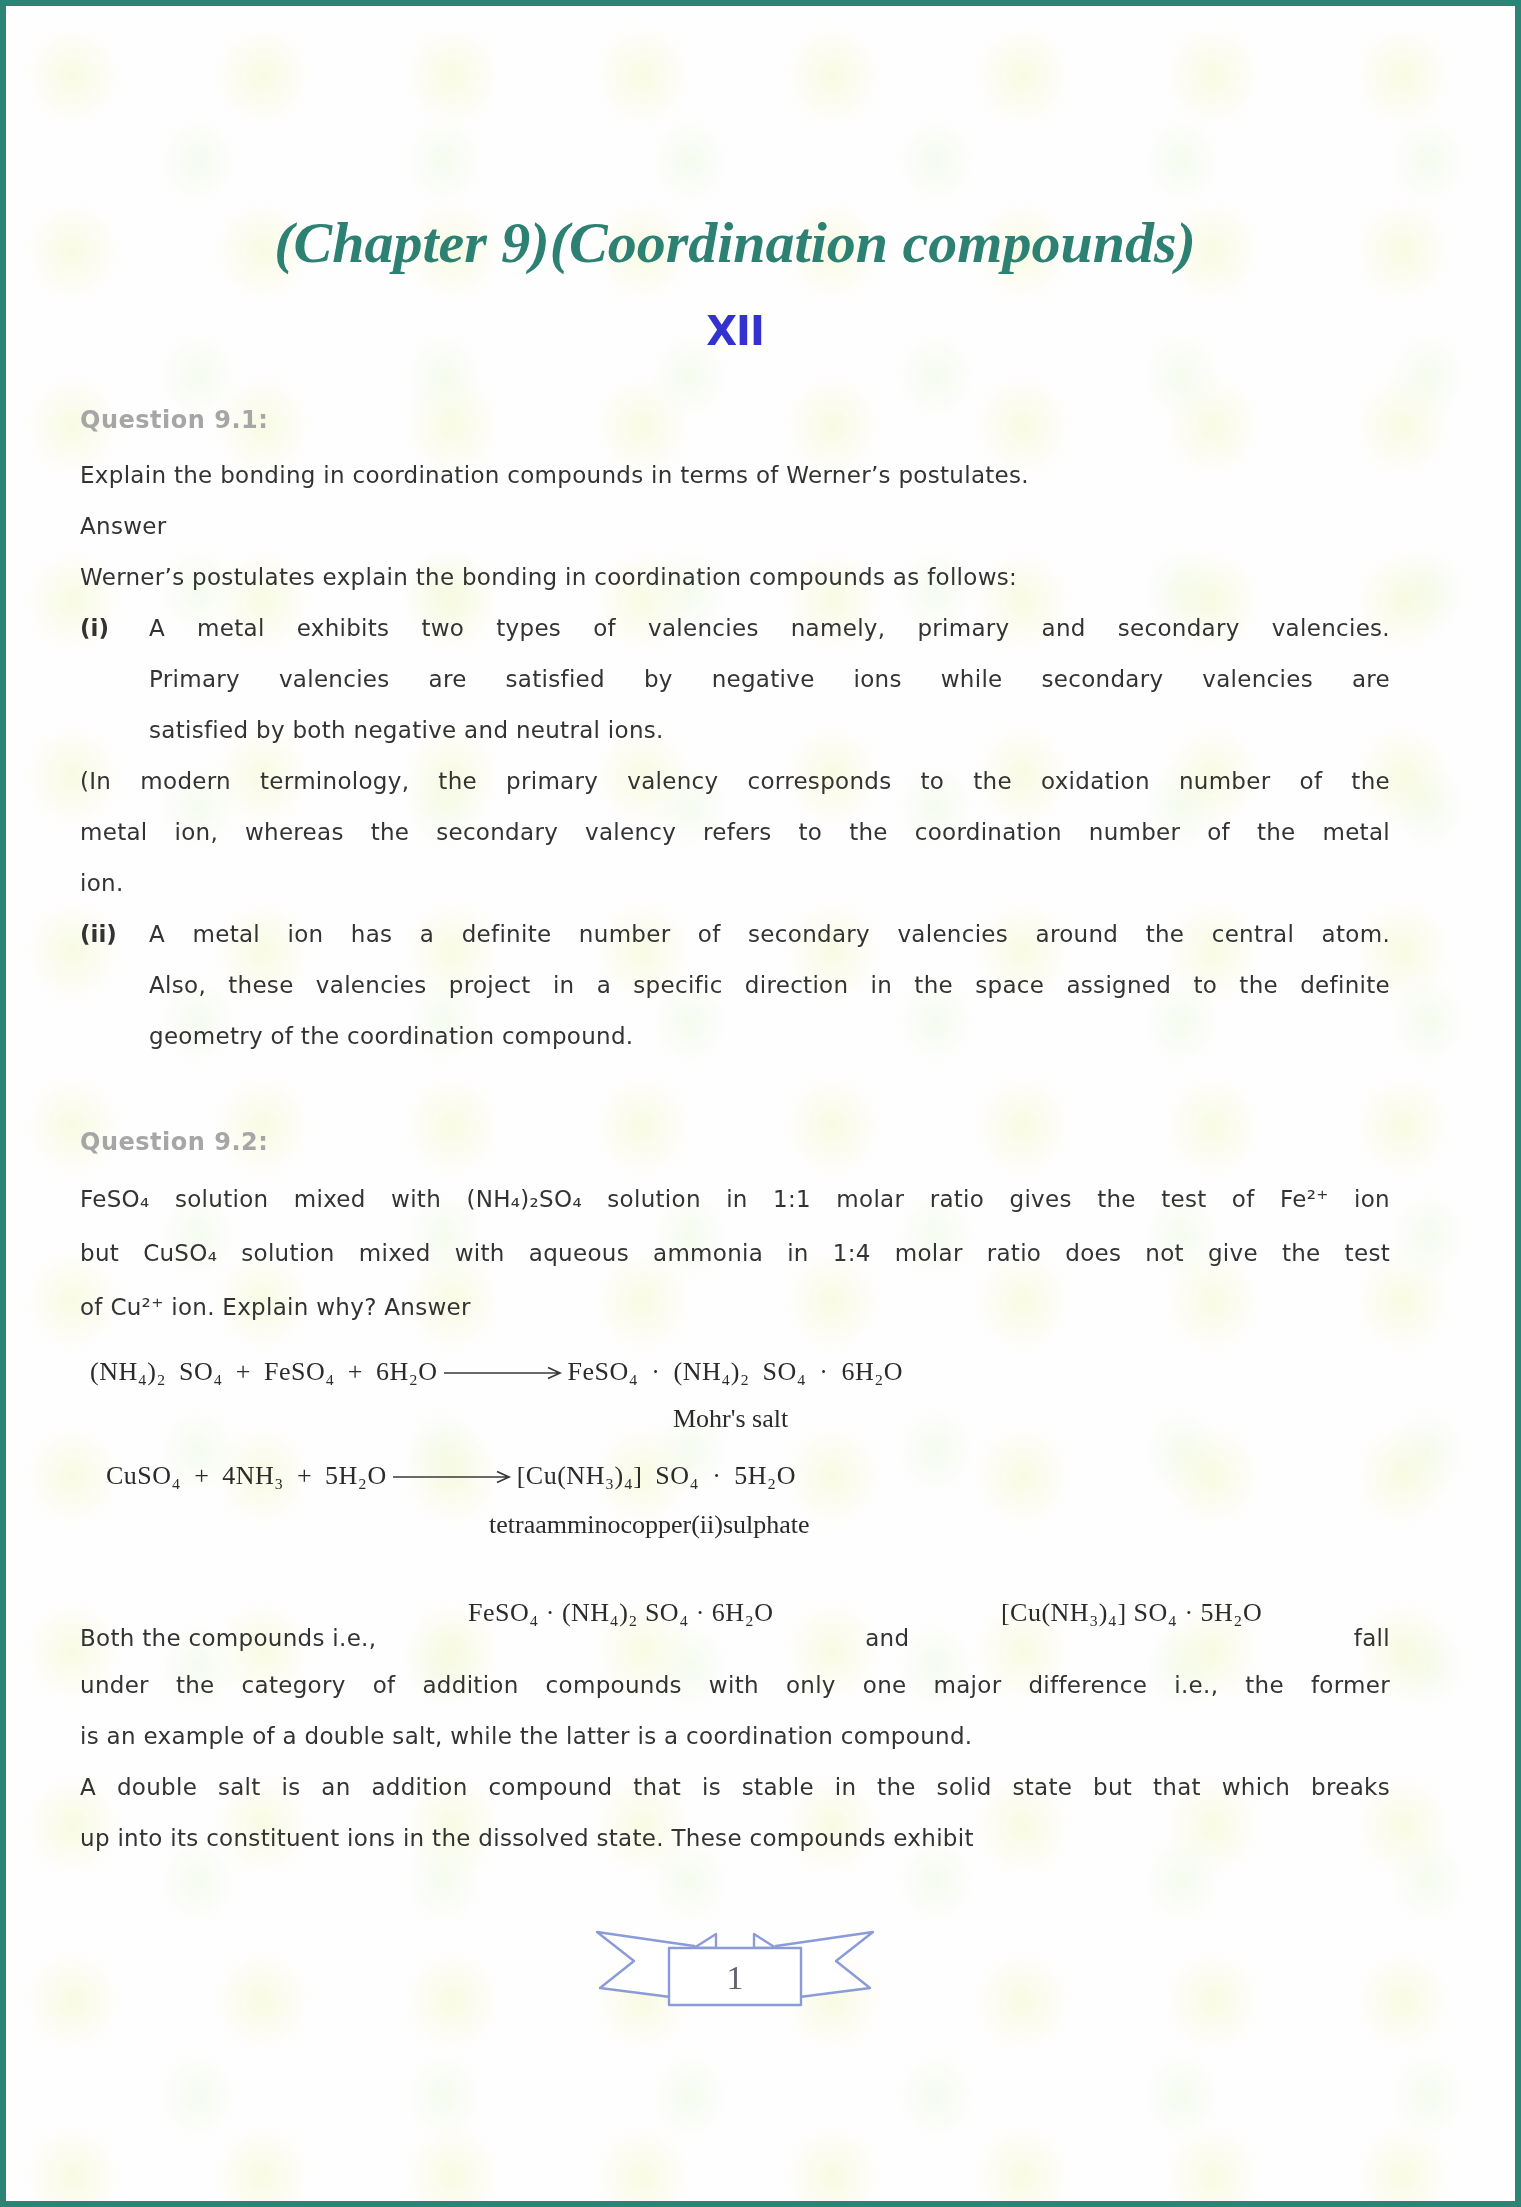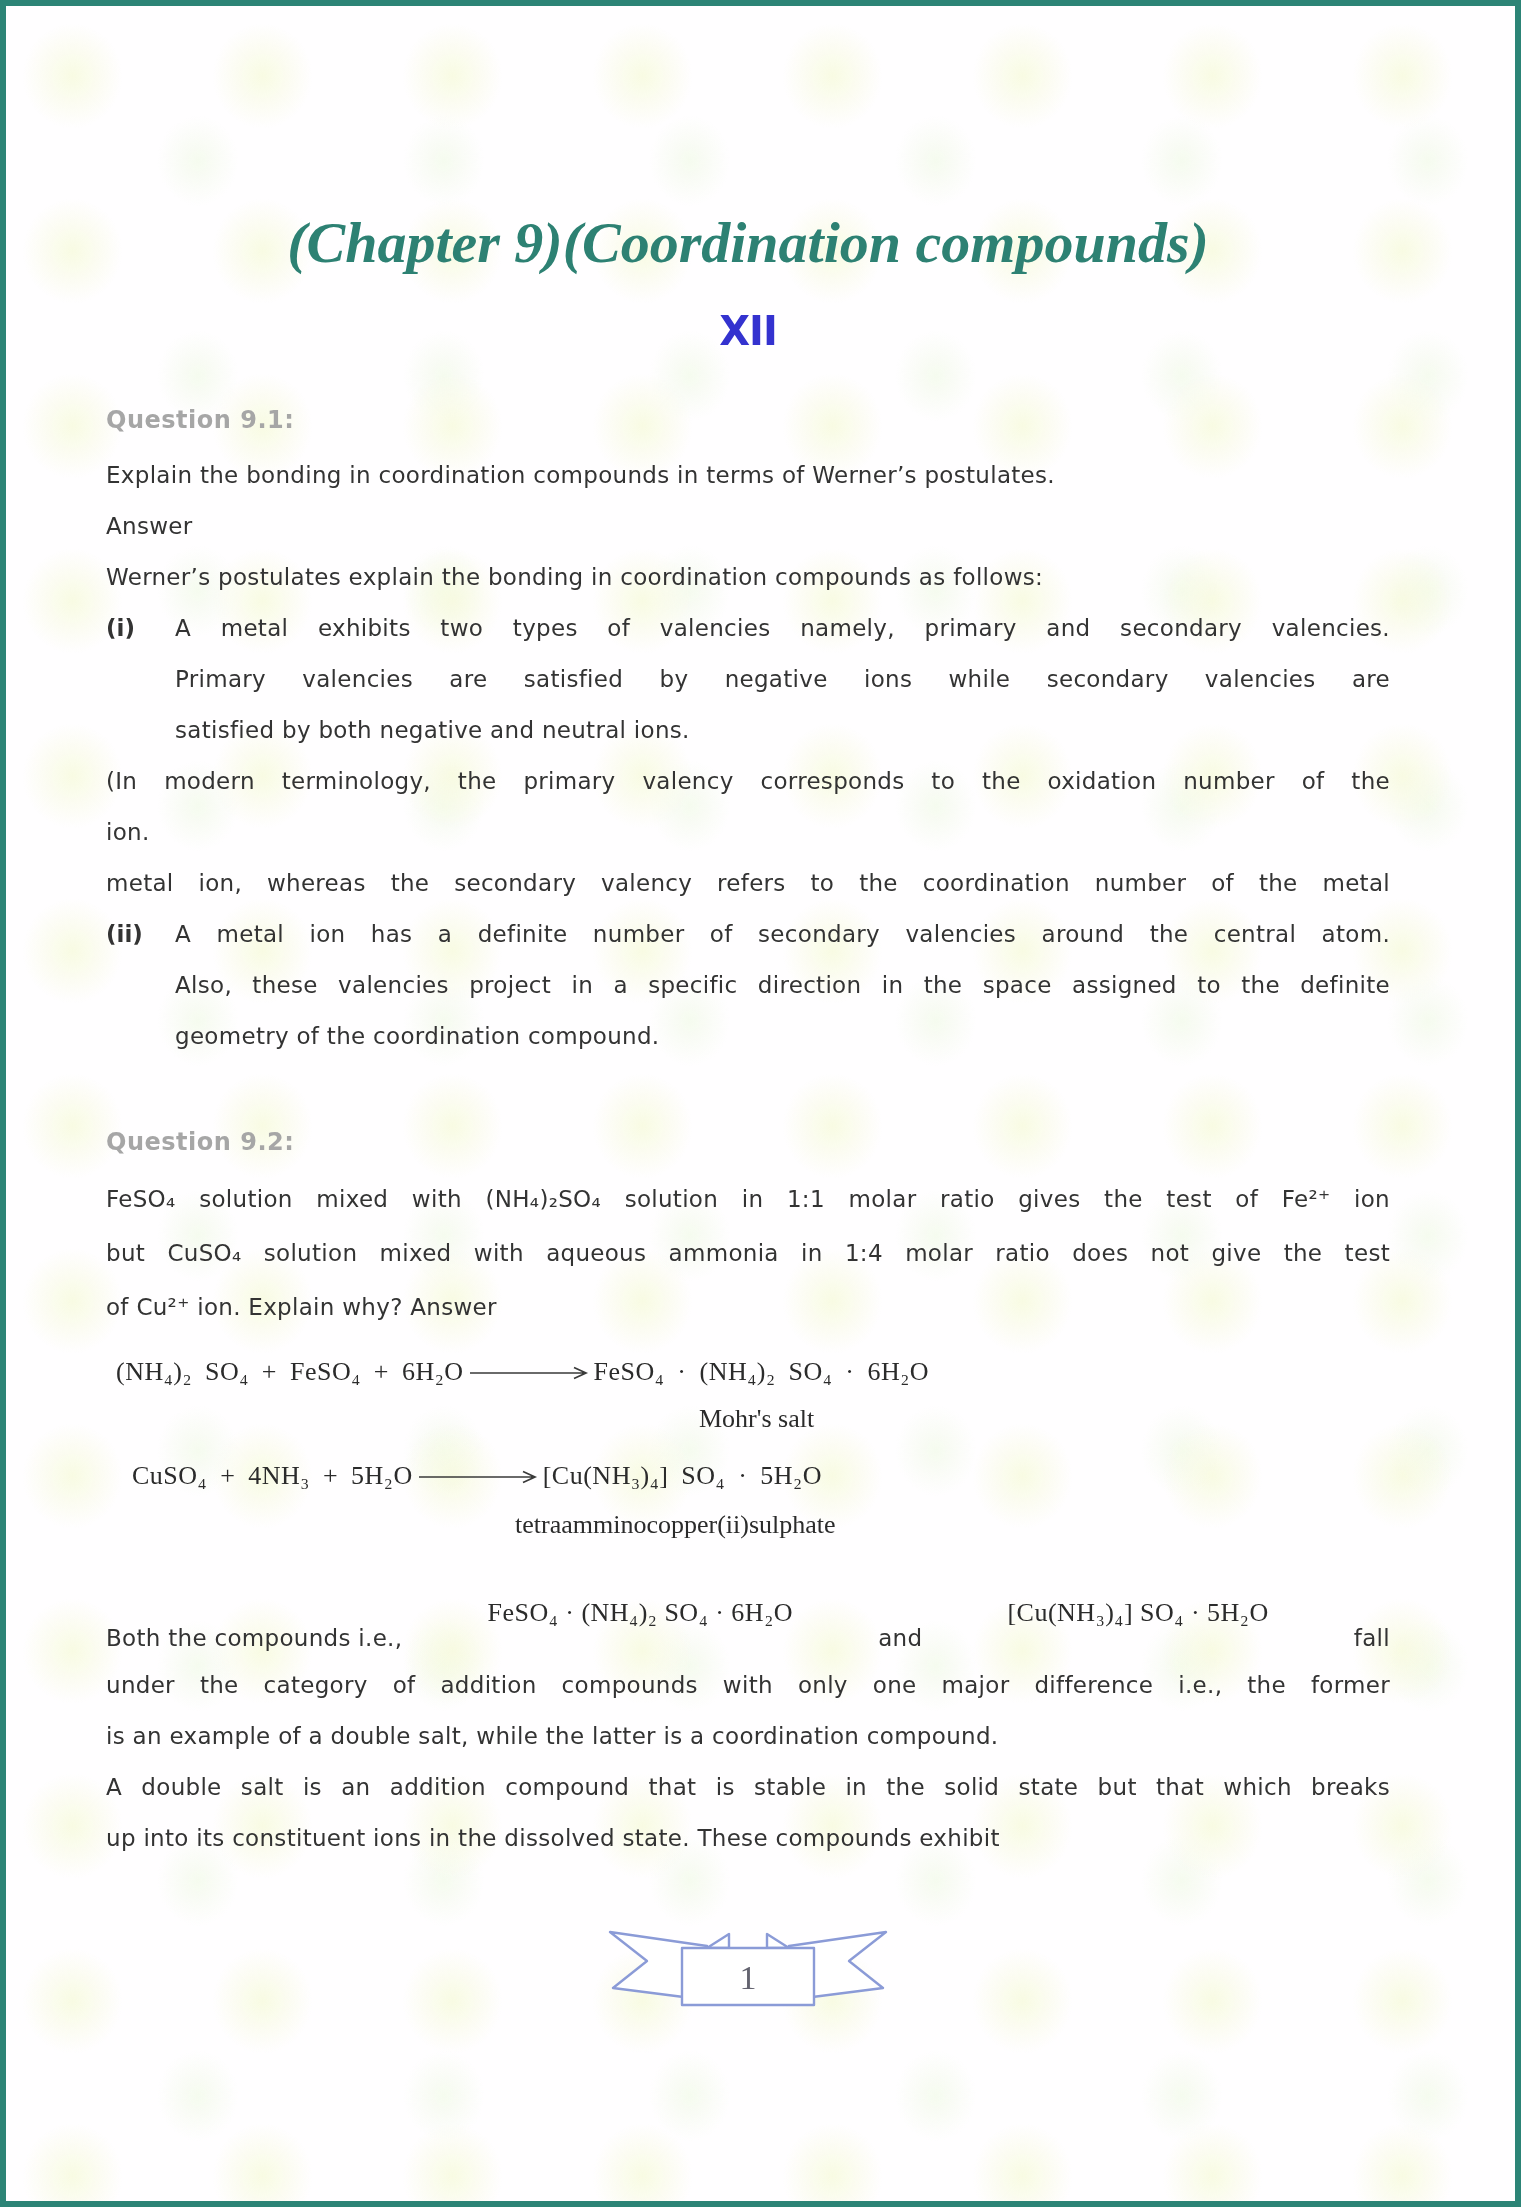--- a/index.html
+++ b/index.html
@@ -11,21 +11,21 @@
     border: 6px solid #2c8476;
     background-color: #fffeff;
     background-image:
       radial-gradient(closest-side at 35% 40%, rgba(247,250,222,0.85), rgba(255,255,255,0) 75%),
       radial-gradient(closest-side at 78% 72%, rgba(240,249,230,0.65), rgba(255,255,255,0) 75%);
     background-size: 190px 175px, 246px 215px;
     overflow: hidden;
     font-family: "DejaVu Sans", "Liberation Sans", sans-serif;
     color: #333333;
   }
-  .content { padding: 0 125px 0 100px; }
+  .content { padding: 0 125px 0 74px; }
 
   .title {
     margin-top: 198px;
     font-family: "Liberation Serif", "DejaVu Serif", serif;
     font-style: italic;
     font-weight: bold;
     font-size: 58px;
     line-height: 78px;
     text-align: center;
     color: #2d8173;
@@ -118,22 +118,22 @@
     <div class="bline">Werner’s postulates explain the bonding in coordination compounds as follows:</div>
 
     <div class="item">
       <span class="item-label">(i)</span>
       <div class="bline just">A metal exhibits two types of valencies namely, primary and secondary valencies.</div>
       <div class="bline just">Primary valencies are satisfied by negative ions while secondary valencies are</div>
       <div class="bline">satisfied by both negative and neutral ions.</div>
     </div>
 
     <div class="bline just">(In modern terminology, the primary valency corresponds to the oxidation number of the</div>
+    <div class="bline just">metal ion, whereas the secondary valency refers to the coordination number of the metal</div>
     <div class="bline">ion.</div>
-    <div class="bline just">metal ion, whereas the secondary valency refers to the coordination number of the metal</div>
 
     <div class="item">
       <span class="item-label">(ii)</span>
       <div class="bline just">A metal ion has a definite number of secondary valencies around the central atom.</div>
       <div class="bline just">Also, these valencies project in a specific direction in the space assigned to the definite</div>
       <div class="bline">geometry of the coordination compound.</div>
     </div>
 
 
     <div class="q-heading qh2">Question 9.2:</div>

